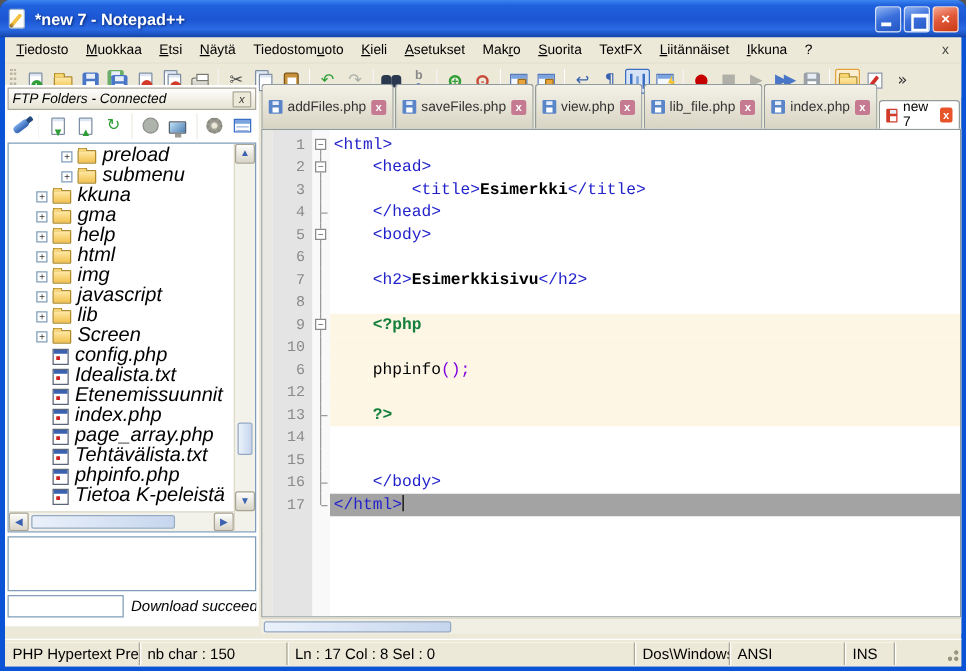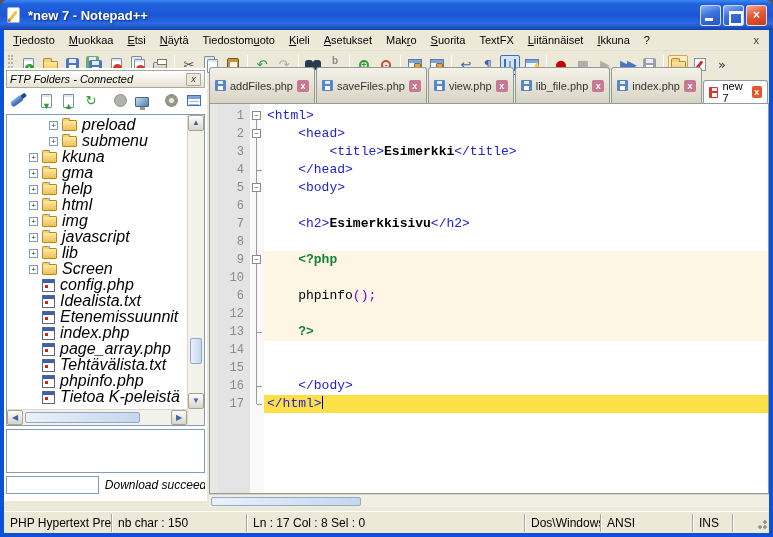--- a/index.html
+++ b/index.html
@@ -151,21 +151,21 @@
     font-family:"Liberation Mono","DejaVu Sans Mono",monospace; font-size:12px; }
   .e-fold { flex:0 0 14px; height:18px; position:relative; }
   .e-fold .vln { position:absolute; left:6px; top:0; bottom:0; width:1px; background:#9A9A9A; }
   .e-fold.first .vln { top:9px; } .e-fold.last .vln { bottom:9px; }
   .e-fold .fbox { position:absolute; left:2px; top:4px; width:9px; height:9px; background:#fff; border:1px solid #8A8A8A;
     font-size:8px; line-height:7px; text-align:center; color:#555; z-index:2; }
   .e-fold .ftick { position:absolute; left:7px; top:9px; width:5px; height:1px; background:#9A9A9A; }
   .e-code { flex:1; height:18px; line-height:18px; white-space:pre;
     font-family:"Liberation Mono","DejaVu Sans Mono",monospace; font-size:13px; color:#000; padding-left:3px; }
   .e-code.phpbg { background:#FDF6E4; }
-  .e-code.curline { background:#fde047; }
+  .e-code.curline { background:#a3a3a3; }
   .c-tag { color:#2222CC; }
   .c-text { color:#000; font-weight:bold; }
   .c-php { color:#15803d; font-weight:bold; }
   .c-punc { color:#8000E0; }
   .caret { display:inline-block; width:1px; height:13px; background:#000; vertical-align:-2px; }
   .ehsb { position:absolute; left:0; right:0; bottom:0; height:13px; background:#F1EFE4; border-top:1px solid #D8D4C4; }
   .ehsb .sb-thumb { left:2px; top:2px; width:150px; height:9px; }
 
   
   .statusbar { position:absolute; left:0; bottom:0; width:765px; height:22px; background:#ECE9D8;
@@ -675,21 +675,21 @@
           </div>
         </div>
     </div>
     <div class="ehsb">
       <div class="sb-thumb"></div>
     </div>
   </div>
 
   <div class="statusbar" id="statusbar">
       <div class="sb-sec" style="width: 108px;">PHP Hypertext Prepro</div>
-      <div class="sb-sec" style="width: 135px;">nb char : 150</div>
+      <div class="sb-sec" style="width: 118px;">nb char : 150</div>
       <div class="sb-sec" style="width: 278px;">Ln : 17    Col : 8    Sel : 0</div>
       <div class="sb-sec" style="width: 76px;">Dos\Windows</div>
       <div class="sb-sec" style="width: 92px;">ANSI</div>
       <div class="sb-sec" style="width: 40px;">INS</div>
       <div class="sb-grip"></div>
     </div>
 
 </div>
 
 </body></html>

